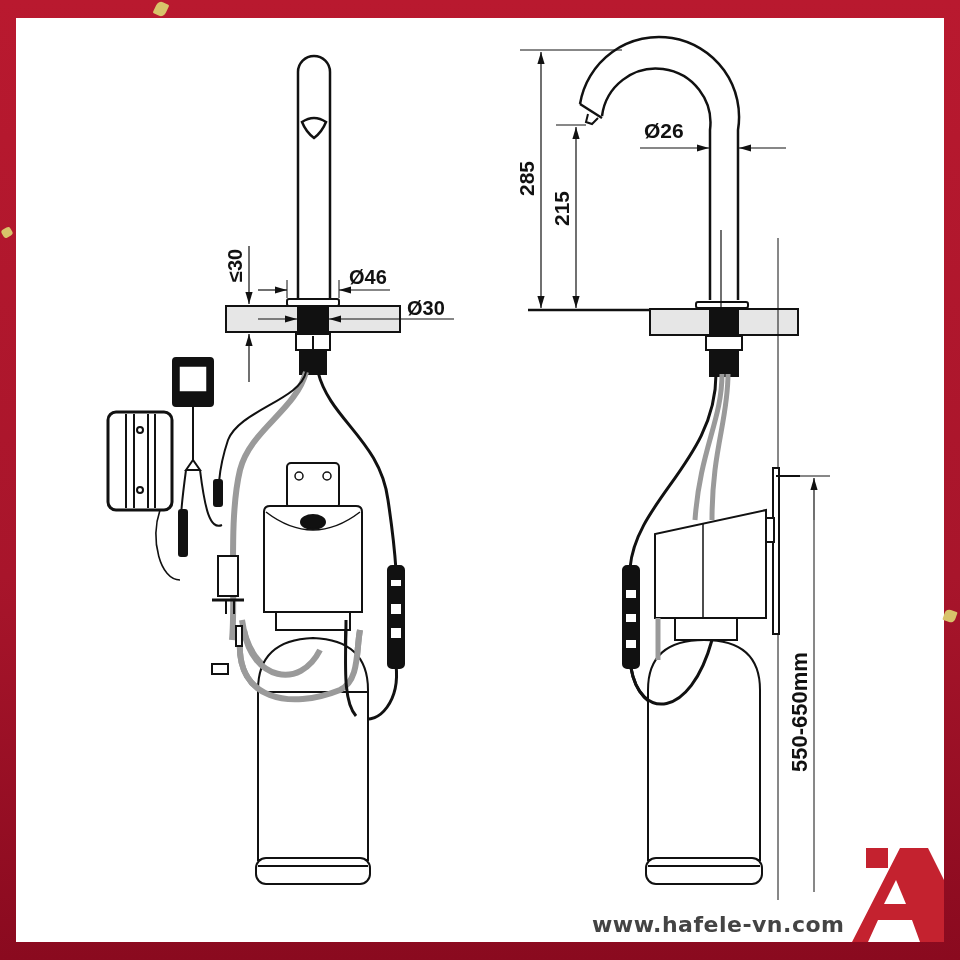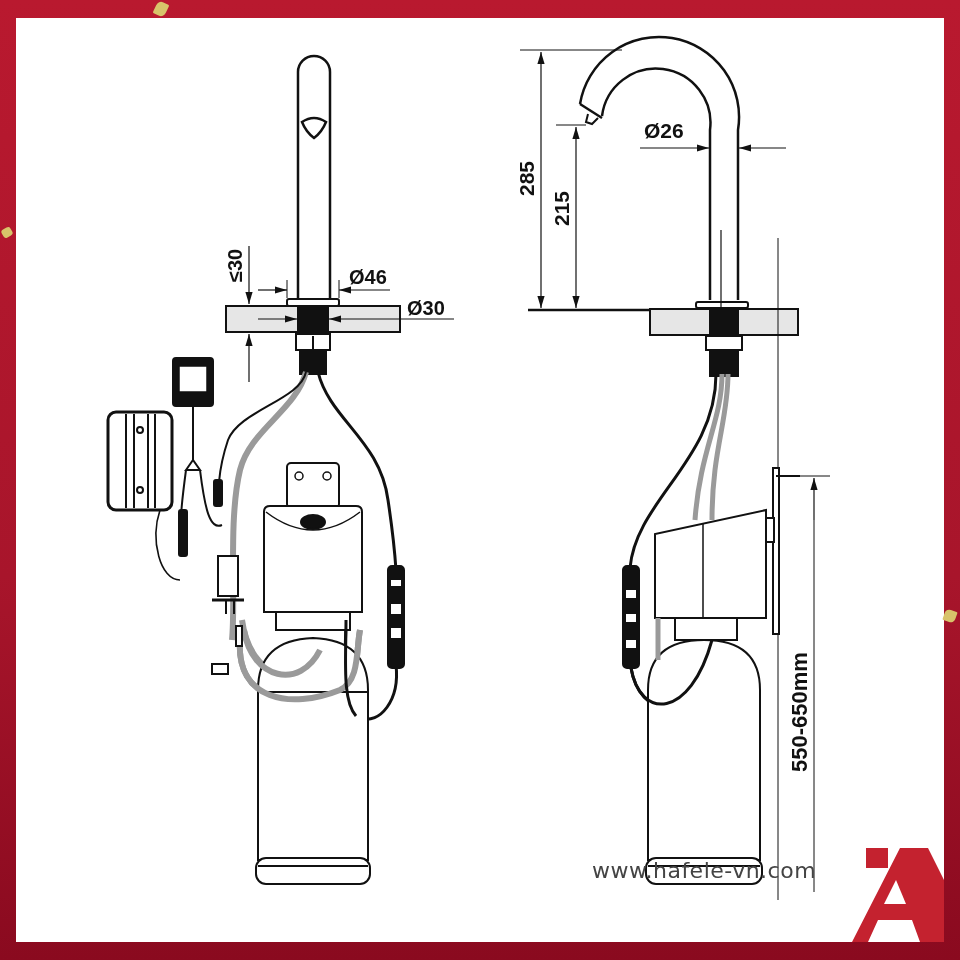--- a/index.html
+++ b/index.html
@@ -1,21 +1,21 @@
 <!DOCTYPE html>
 <html><head>
 <meta charset="utf-8">
 <style>
   html, body { margin:0; padding:0; }
   body { width:960px; height:960px; position:relative; overflow:hidden; background:#b5182f; font-family:"Liberation Sans", sans-serif; }
   .frame { position:absolute; left:0; top:0; width:960px; height:960px; background:linear-gradient(180deg,#b9192f 0%,#a8152b 60%,#8a0a1f 100%); }
   .sheet { position:absolute; left:16px; top:18px; width:928px; height:924px; background:#ffffff; }
   svg.drawing { position:absolute; left:0; top:0; width:960px; height:960px; }
   .dim { font-family:"Liberation Sans", sans-serif; font-weight:bold; fill:#111; }
-  .url { position:absolute; left:592px; top:858px; font-size:22px; color:#444; letter-spacing:0.5px; font-family:"DejaVu Sans", sans-serif; }
+  .url { position:absolute; left:592px; top:912px; font-size:22px; color:#444; letter-spacing:0.5px; font-family:"DejaVu Sans", sans-serif;font-weight:bold; }
   .confetti { position:absolute; }
 </style>
 </head>
 <body>
 
 <div class="frame"></div>
 <div class="sheet"></div>
 
 <div class="confetti" style="left:155px;top:2px;width:12px;height:14px;background:#d8c36a;border-radius:40% 10%;transform:rotate(25deg);"></div>
 <div class="confetti" style="left:2px;top:228px;width:10px;height:9px;background:#d8c36a;border-radius:30%;transform:rotate(-30deg);"></div>

